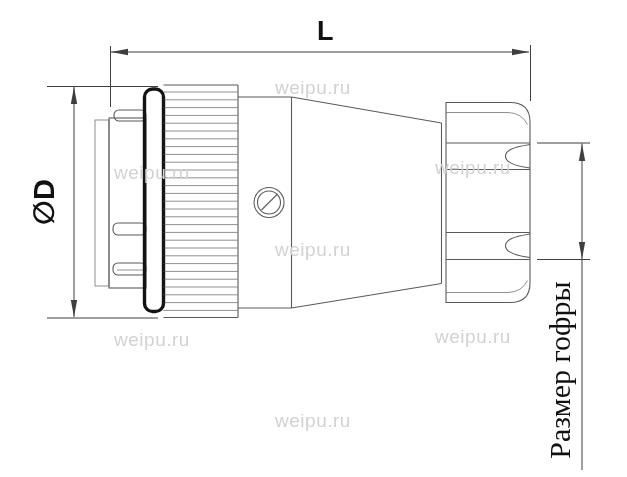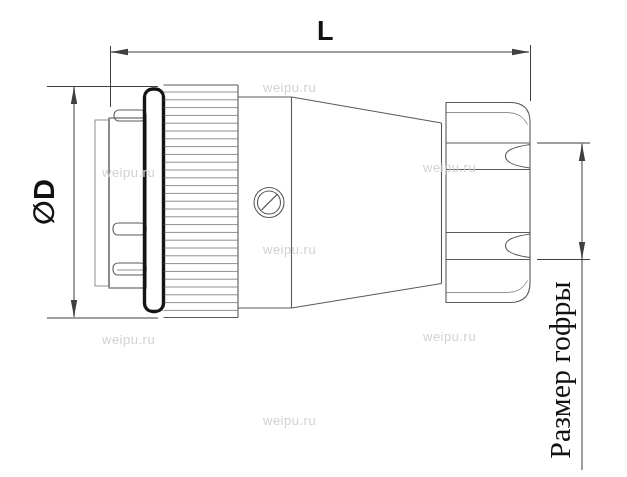--- a/index.html
+++ b/index.html
@@ -24,21 +24,21 @@
     text-align:center;font-size:29px;font-weight:bold;line-height:36px;
   }
   .label-gofra{
     left:450px;top:353px;width:220px;height:34px;
     transform:rotate(-90deg);
     text-align:center;font-size:30px;line-height:34px;
     font-family:"Liberation Serif","DejaVu Serif",serif;
   }
   .wm{
     position:absolute;width:100px;height:24px;
-    font-size:13px;line-height:24px;
+    text-align:center;font-size:19px;line-height:24px;
     color:var(--wm,#d2d2d2);letter-spacing:.5px;user-select:none;
   }
 </style>
 </head>
 <body>
 
 <div class="canvas" style="--line: #5a5a5a; --heavy: #141414; --dim: #3f3f3f; --wm: #d2d2d2; --bg: #ffffff;">
 
   <svg width="627" height="477" viewBox="0 0 627 477">
 

